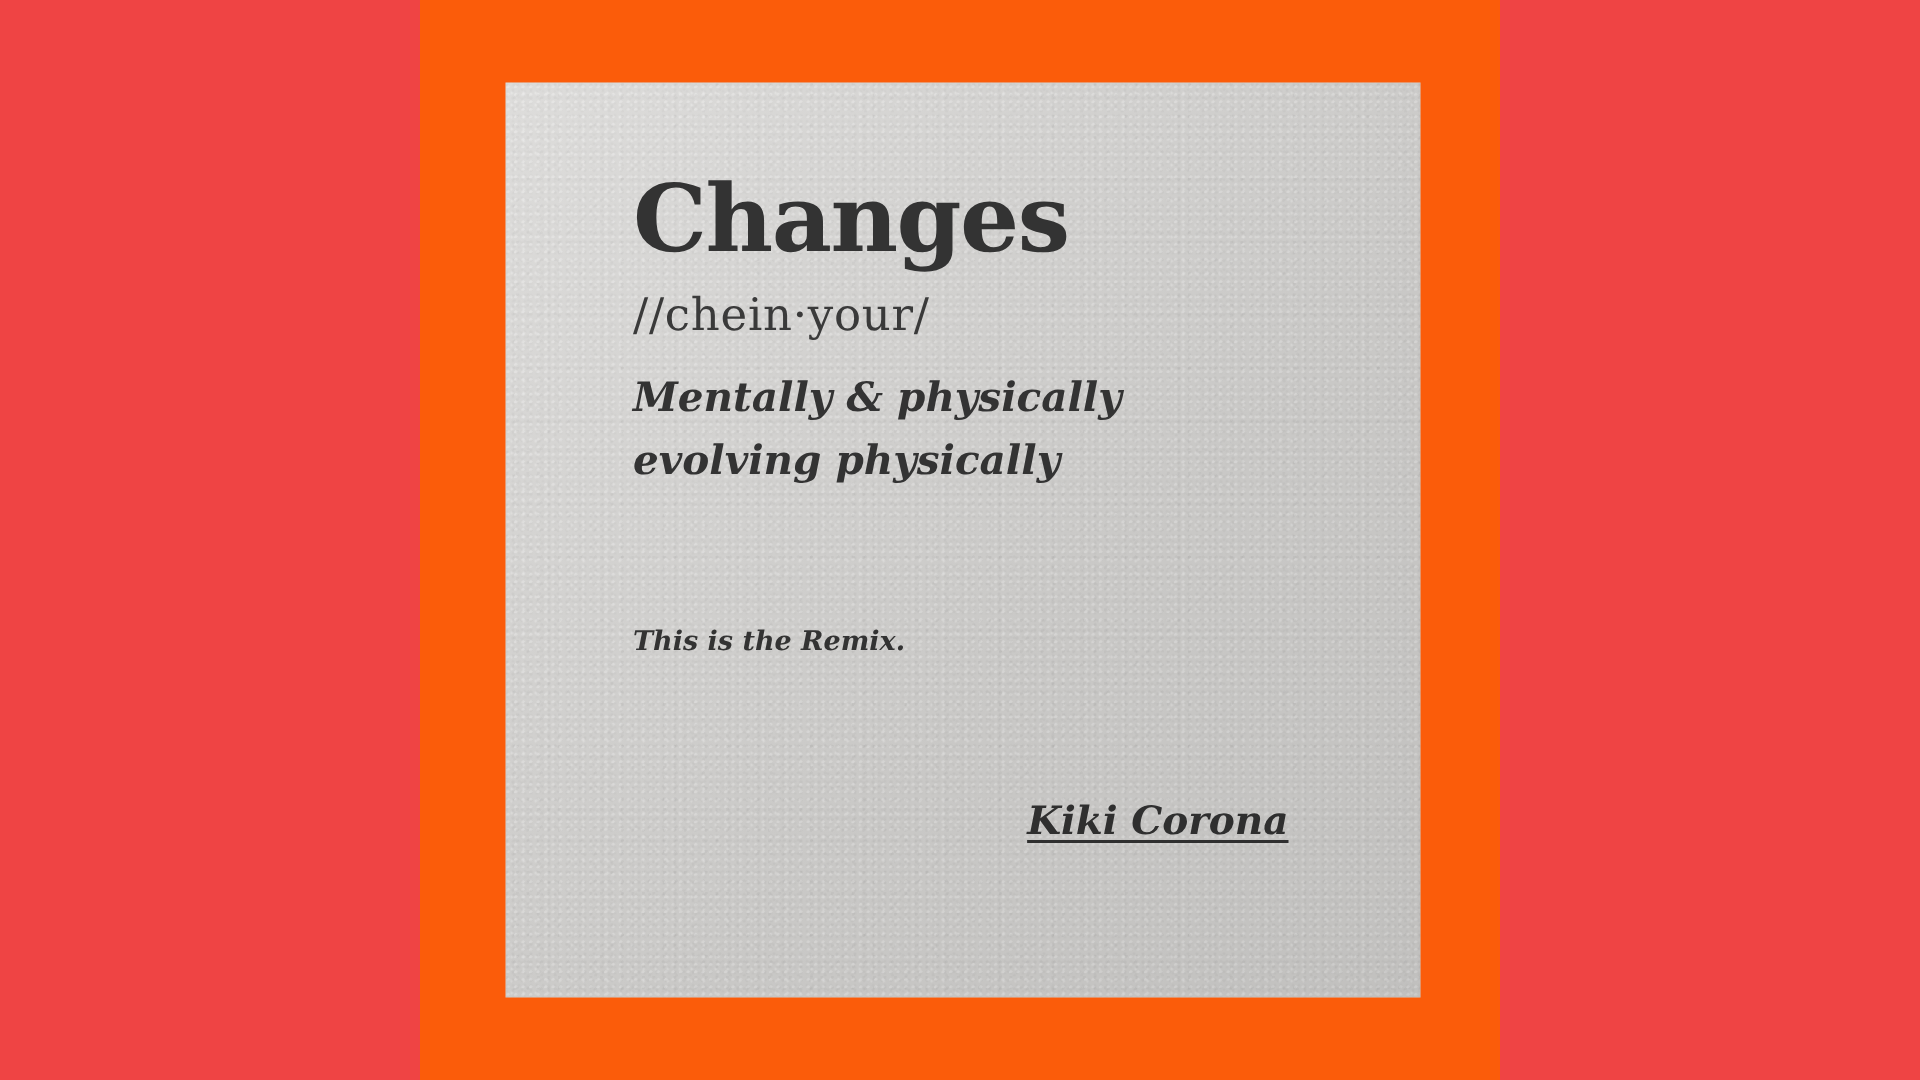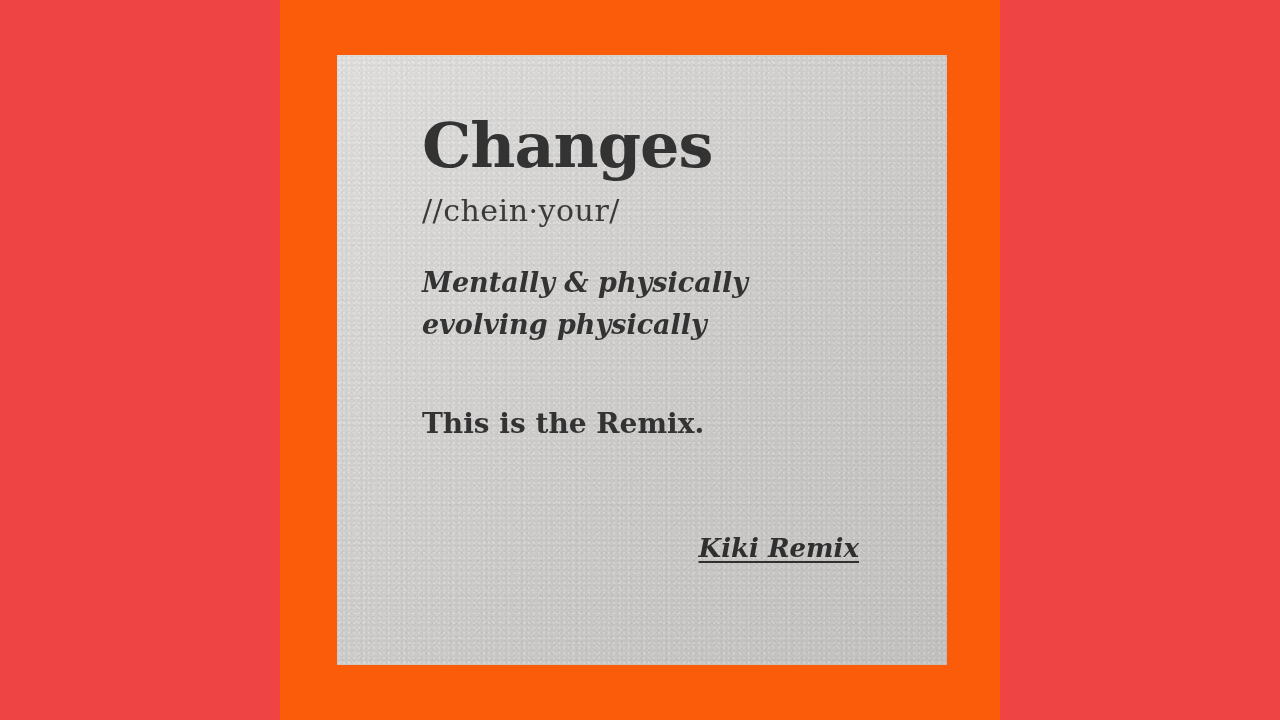--- a/index.html
+++ b/index.html
@@ -92,29 +92,29 @@
     position: absolute;
     left: 85px;
     top: 190px;
     width: 330px;
     font-family: "DejaVu Serif", serif;
     font-style: italic;
     font-weight: bold;
     font-size: 27px;
     line-height: 1.55;
     color: #333333;
-    margin-top: 17px;
   }
   #remix-note {
     position: absolute;
     left: 85px;
-    top: 352px;
+    top: 362px;
     font-family: "DejaVu Serif", serif;
+    font-style: italic;
     font-weight: bold;
-    font-size: 28px;
+    font-size: 18px;
     color: #333333;
   }
   #credits {
     position: absolute;
     right: 88px;
     top: 472px;
     text-align: right;
     font-family: "DejaVu Serif", serif;
     font-style: italic;
     font-weight: bold;
@@ -143,18 +143,18 @@
 
     <div id="definition" class="art-text">
       <div>Mentally &amp; physically</div>
       <div>evolving physically</div>
     </div>
 
     <div id="remix-note" class="art-text">This is the Remix.</div>
 
     <div id="credits" class="art-text">
       <div>
-        <span>Kiki Remix </span>
+        <span>Kiki Corona </span>
       </div>
     </div>
 
   </div>
 </div>
 
 </body></html>

